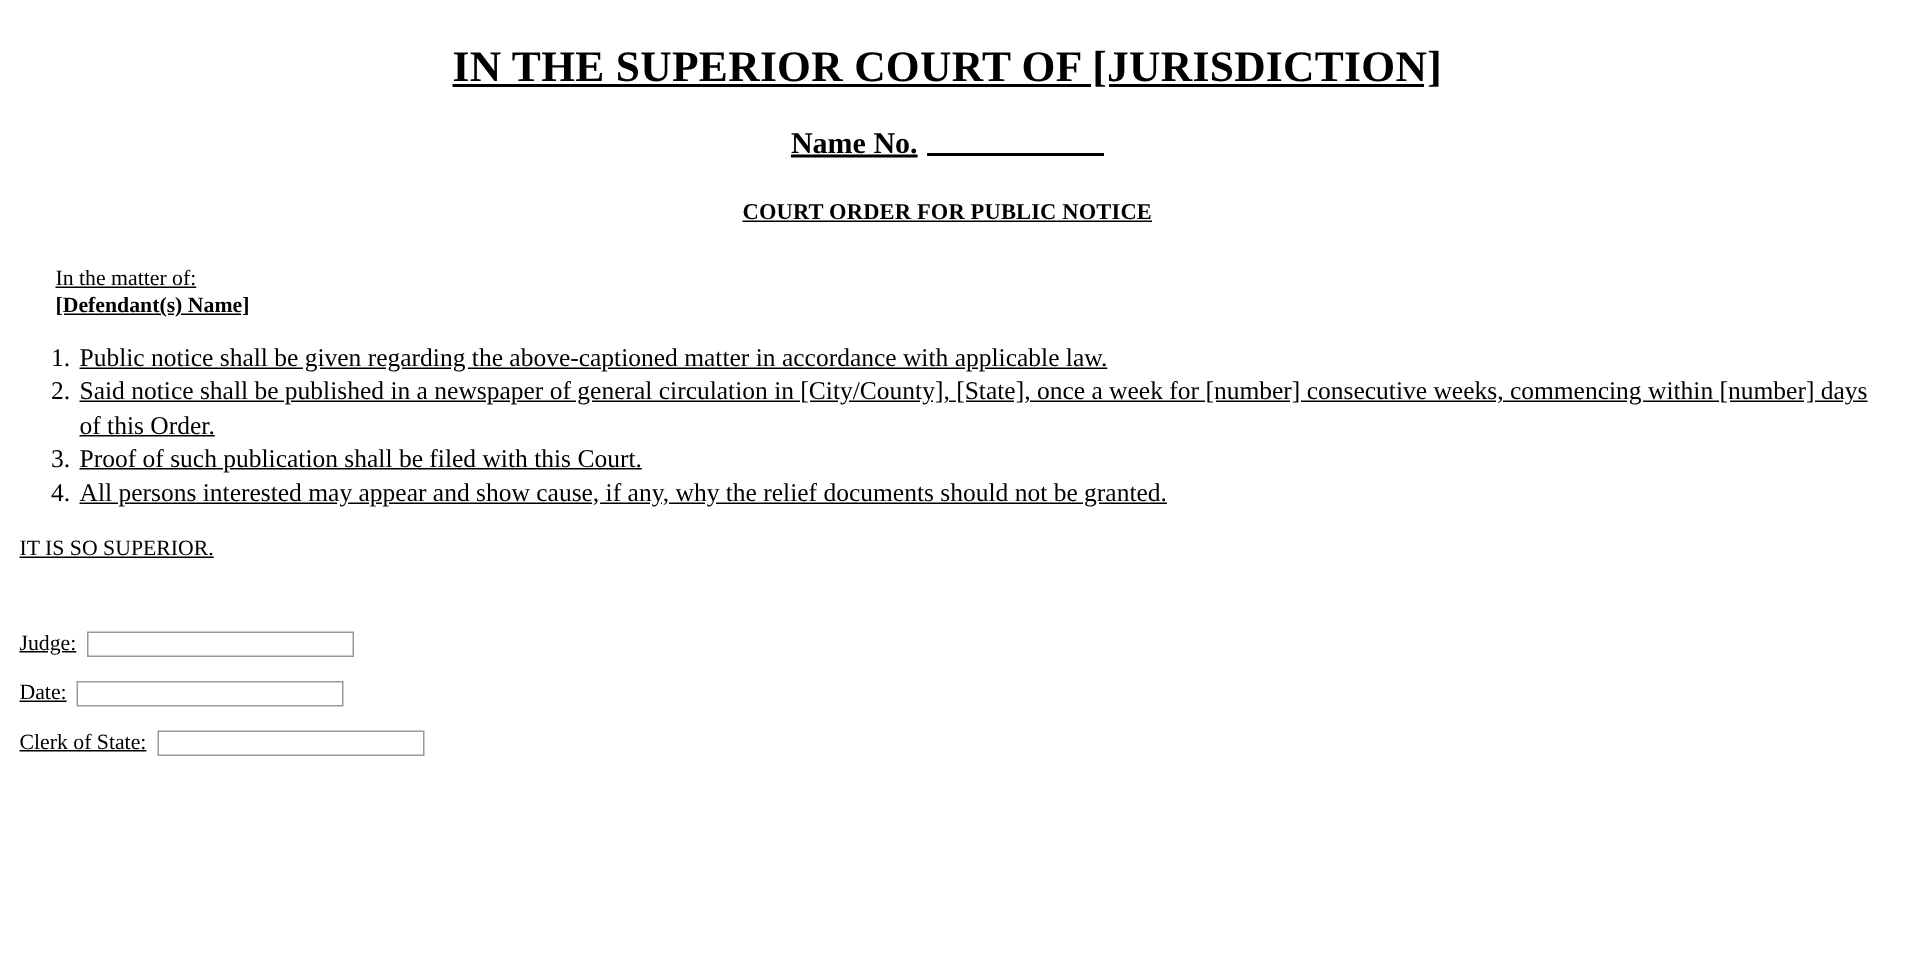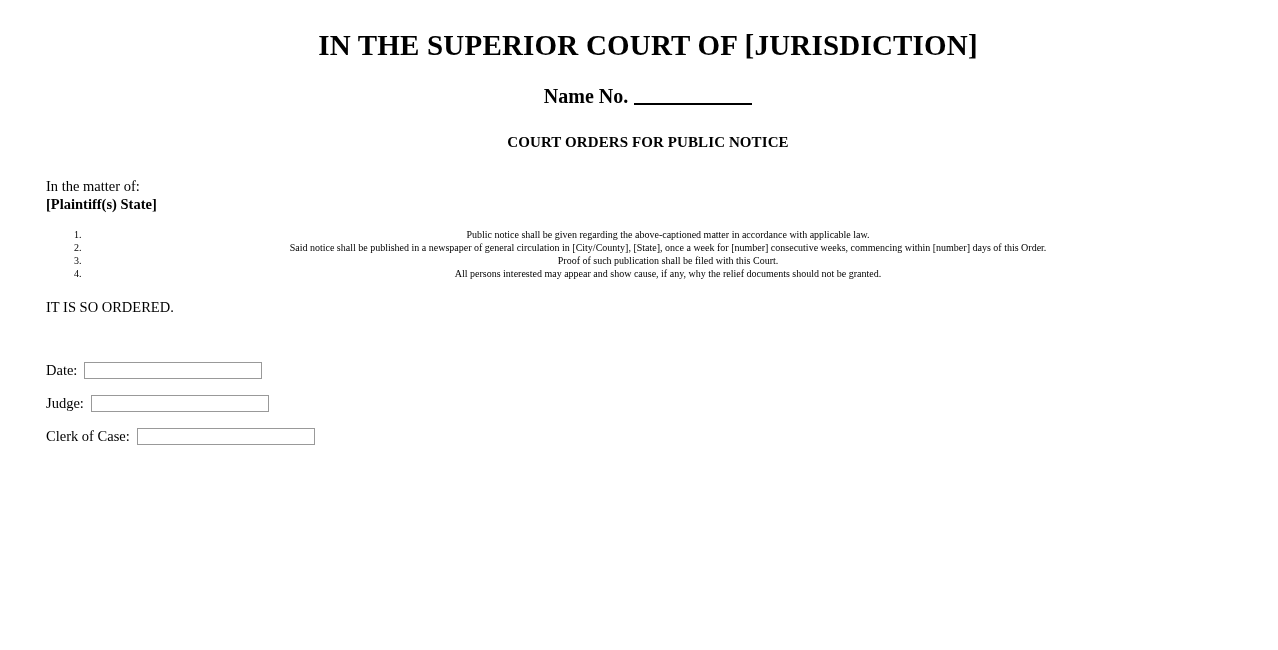--- a/index.html
+++ b/index.html
@@ -12,21 +12,22 @@
     height: 650px;
     font-family: "Liberation Serif", "DejaVu Serif", serif;
     color: #000000;
     overflow: hidden;
   }
   .page {
     position: relative;
     width: 1278px;
     height: 644px;
     box-sizing: border-box;
-    padding: 20px 28px 0 46px;
+    padding: 20px 28px 0 13px;
+    text-decoration: underline;
   }
   .court-title {
     text-align: center;
     font-size: 29px;
     font-weight: bold;
     letter-spacing: 0.2px;
     margin: 8px 0 0 0;
     line-height: 1.2;
   }
   .case-line {
@@ -47,35 +48,35 @@
     text-align: center;
     font-size: 15px;
     font-weight: bold;
     margin: 26px 0 0 0;
     letter-spacing: 0.1px;
   }
   .matter {
     margin-top: 26px;
     font-size: 14.5px;
     line-height: 1.28;
+    margin-left: 24px;
   }
   .matter .bold {
     font-weight: bold;
   }
   .intro {
     margin-top: 18px;
     font-size: 14.5px;
     line-height: 1.3;
   }
   ol.orders {
     margin: 14px 0 0 0;
     padding-left: 38px;
-    font-size: 10px;
+    font-size: 17px;
     line-height: 1.32;
-    text-align: center;
   }
   ol.orders li {
     margin: 0 0 0 0;
     padding-left: 2px;
   }
   .so-ordered {
     margin-top: 18px;
     font-size: 14.5px;
   }
   .sign-block {
@@ -109,45 +110,45 @@
 <body>
 
 <div class="page">
 
   <div class="court-title">IN THE SUPERIOR COURT OF [JURISDICTION]</div>
 
   <div class="case-line">
     <span>Name No.</span><span class="case-blank"></span>
   </div>
 
-  <div class="doc-subtitle">COURT ORDERS FOR PUBLIC NOTICE</div>
+  <div class="doc-subtitle">COURT ORDER FOR PUBLIC NOTICE</div>
 
   <div class="matter">
     <div>In the matter of:</div>
-    <div class="bold">[Plaintiff(s) State]</div>
+    <div class="bold">[Defendant(s) Name]</div>
   </div>
 
 
   <ol class="orders">
     <li>Public notice shall be given regarding the above-captioned matter in accordance with applicable law.</li>
     <li>Said notice shall be published in a newspaper of general circulation in [City/County], [State], once a week for [number] consecutive weeks, commencing within [number] days of this Order.</li>
     <li>Proof of such publication shall be filed with this Court.</li>
     <li>All persons interested may appear and show cause, if any, why the relief documents should not be granted.</li>
   </ol>
 
-  <div class="so-ordered">IT IS SO ORDERED.</div>
+  <div class="so-ordered">IT IS SO SUPERIOR.</div>
 
   <div class="sign-block">
+    <div class="sign-row">
+      <span class="lbl">Judge:</span>
+      <input class="field-judge" type="text" value="" style="">
+    </div>
     <div class="sign-row">
       <span class="lbl">Date:</span>
       <input class="field-date" type="text" value="" style="">
     </div>
     <div class="sign-row">
-      <span class="lbl">Judge:</span>
-      <input class="field-judge" type="text" value="" style="">
-    </div>
-    <div class="sign-row">
-      <span class="lbl">Clerk of Case:</span>
+      <span class="lbl">Clerk of State:</span>
       <input class="field-clerk" type="text" value="" style="">
     </div>
   </div>
 
 </div>
 
 </body></html>

